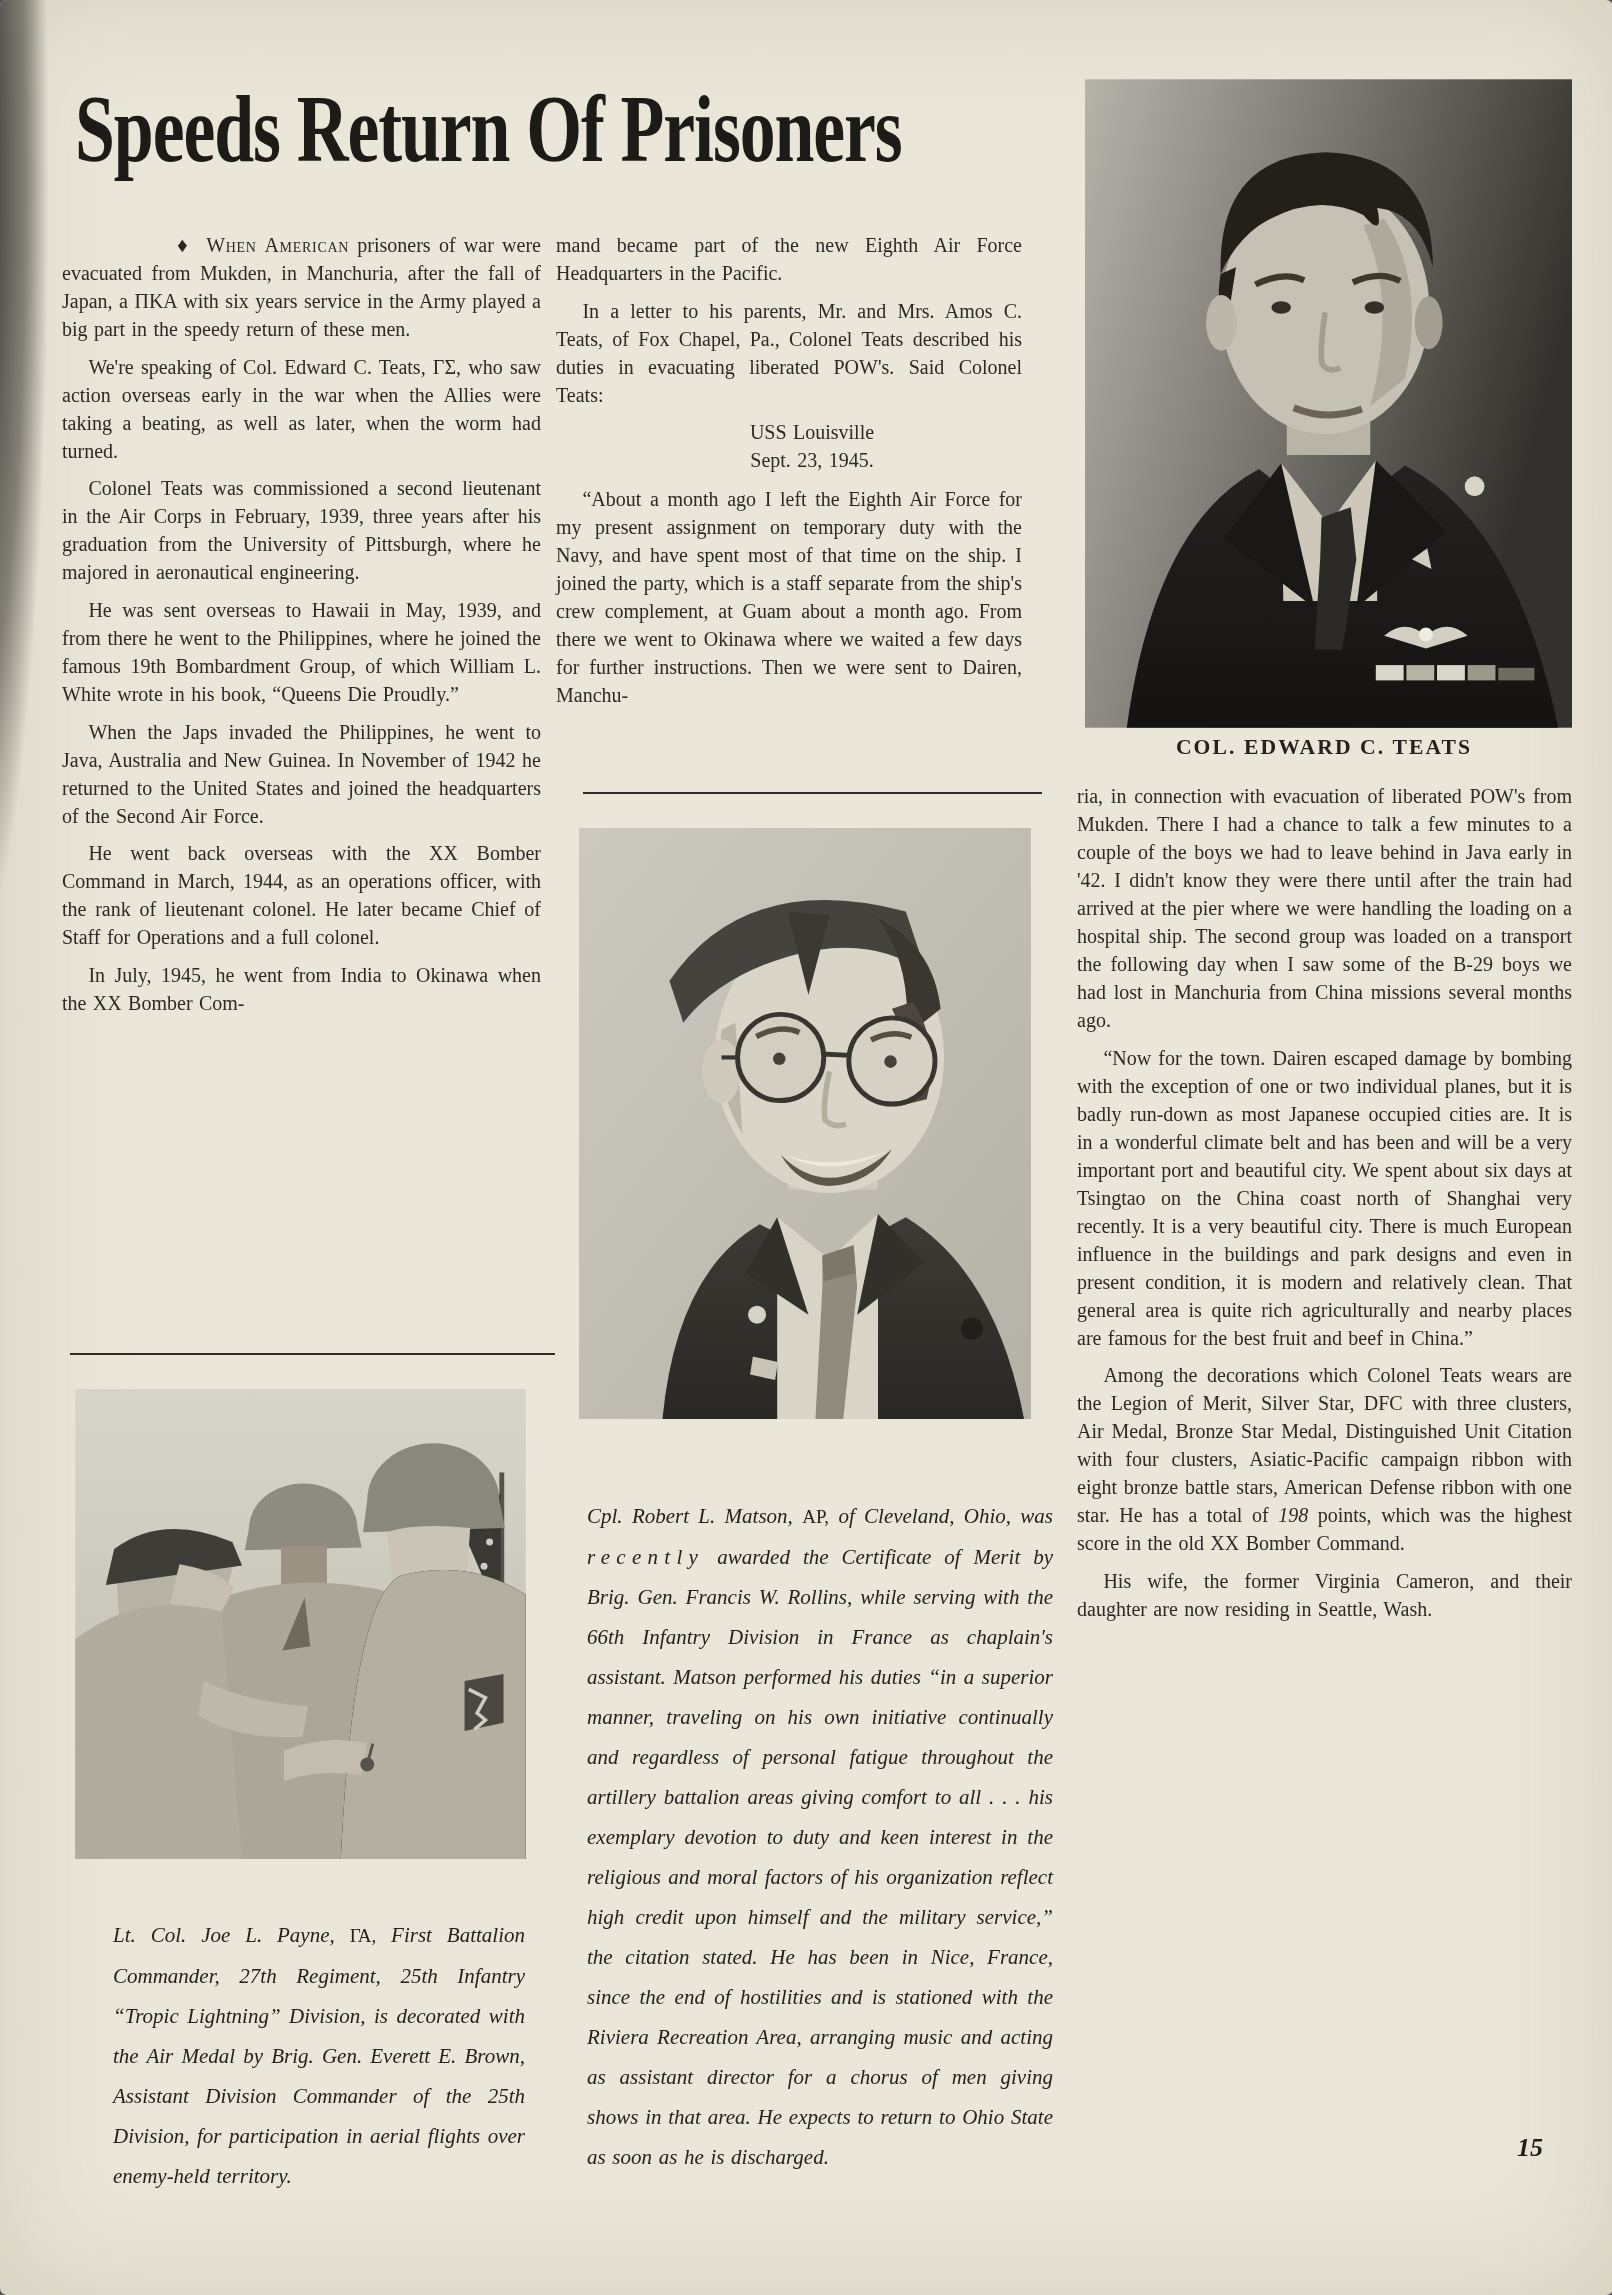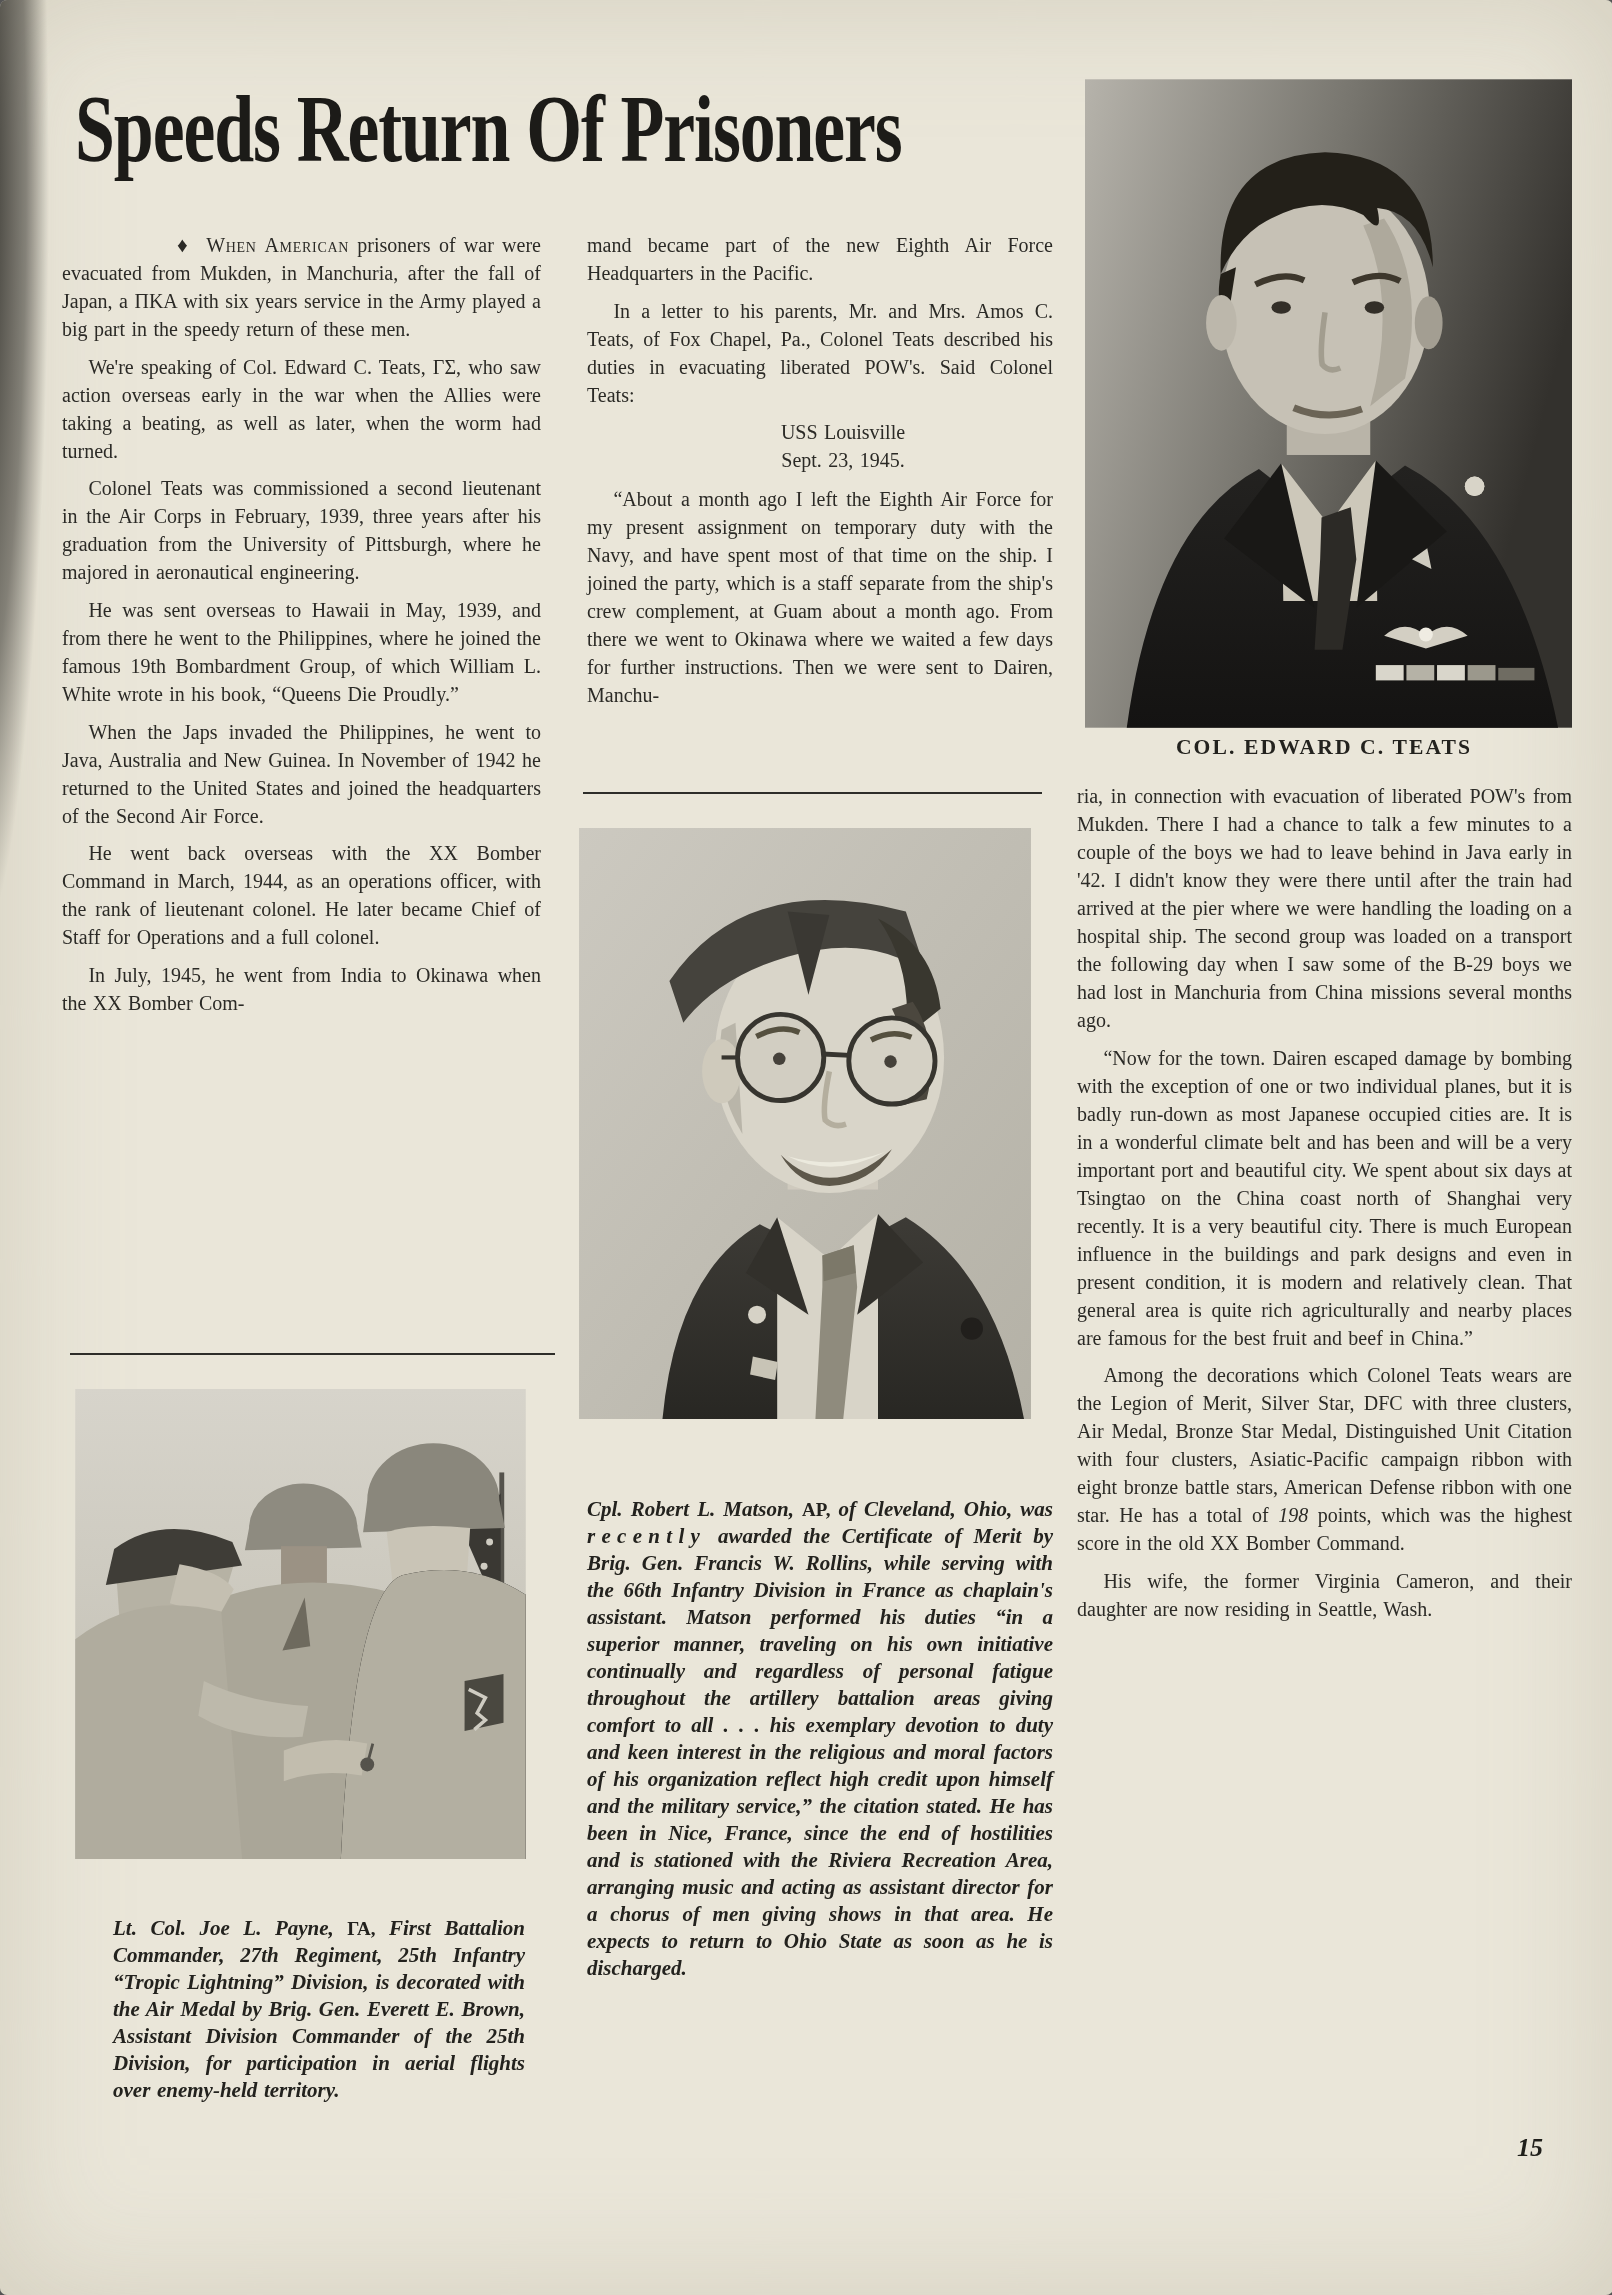--- a/index.html
+++ b/index.html
@@ -24,37 +24,37 @@
     font-size:92px;font-weight:bold;line-height:1.2;
     letter-spacing:-1.4px;white-space:nowrap;
     transform:scale(0.78,1.04);transform-origin:0 0;
     color:#1c1b18;
   }
   .col{position:absolute;font-size:20px;line-height:28px;text-align:justify;}
   .col p{margin:0 0 9.7px 0;text-indent:26.4px;word-spacing:1.4px;}
   .col p.p-first{text-indent:115px;}
   .col p.p-cont{text-indent:0;}
   #col1{left:62px;top:231px;width:479px;}
-  #col2{left:587px;top:231px;width:466px;}
+  #col2{left:556px;top:231px;width:466px;}
   #col3{left:1077px;top:782px;width:495px;}
   .smallcaps{font-variant:small-caps;letter-spacing:0.7px;}
   .diamond{font-size:21px;}
   .address{margin:2.8px 0 11px 148px;width:216px;text-align:center;}
   .address p{margin:0;text-indent:0;}
   .rule{position:absolute;height:2.1px;background:#2e2d29;}
   #rule1{left:70px;top:1353px;width:485px;}
   #rule2{left:583px;top:792px;width:459px;}
   figure{margin:0;padding:0;position:absolute;}
   figure svg{display:block;}
   #teats-photo{left:1085px;top:79px;width:487px;height:649px;}
   #matson-photo{left:579px;top:828px;width:452px;height:591px;}
   #payne-photo{left:75px;top:1389px;width:451px;height:470px;}
   .caption{
-    position:absolute;font-size:21px;line-height:27px;
-    font-weight:bold;font-style:italic;text-align:justify;word-spacing:1.4px;
+    position:absolute;font-size:21px;line-height:40px;
+    font-weight:normal;font-style:italic;text-align:justify;word-spacing:1.4px;
     color:#23221e;
   }
   .caption .roman{font-style:normal;font-size:19px;}
   .caption .spaced{letter-spacing:6.3px;}
   #caption1{left:113px;top:1894px;width:412px;}
   #caption2{left:587px;top:1475px;width:466px;}
   #caption3{
     position:absolute;left:1075px;top:735px;width:498px;
     font-size:21.6px;font-weight:bold;letter-spacing:2.1px;
     text-align:center;color:#23221e;

